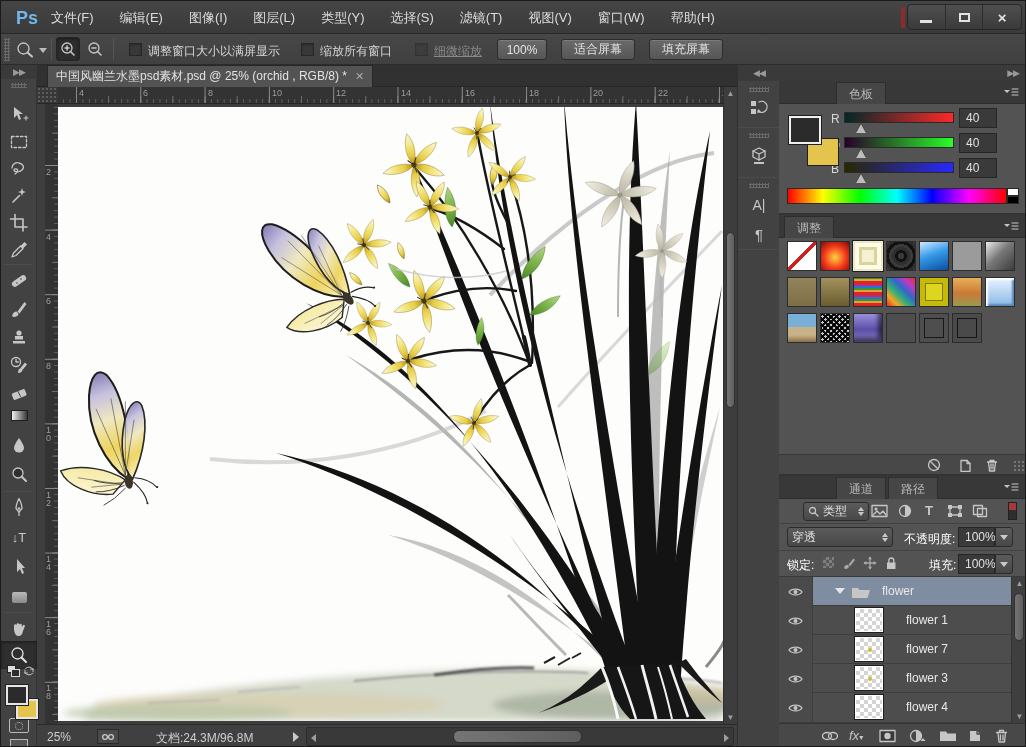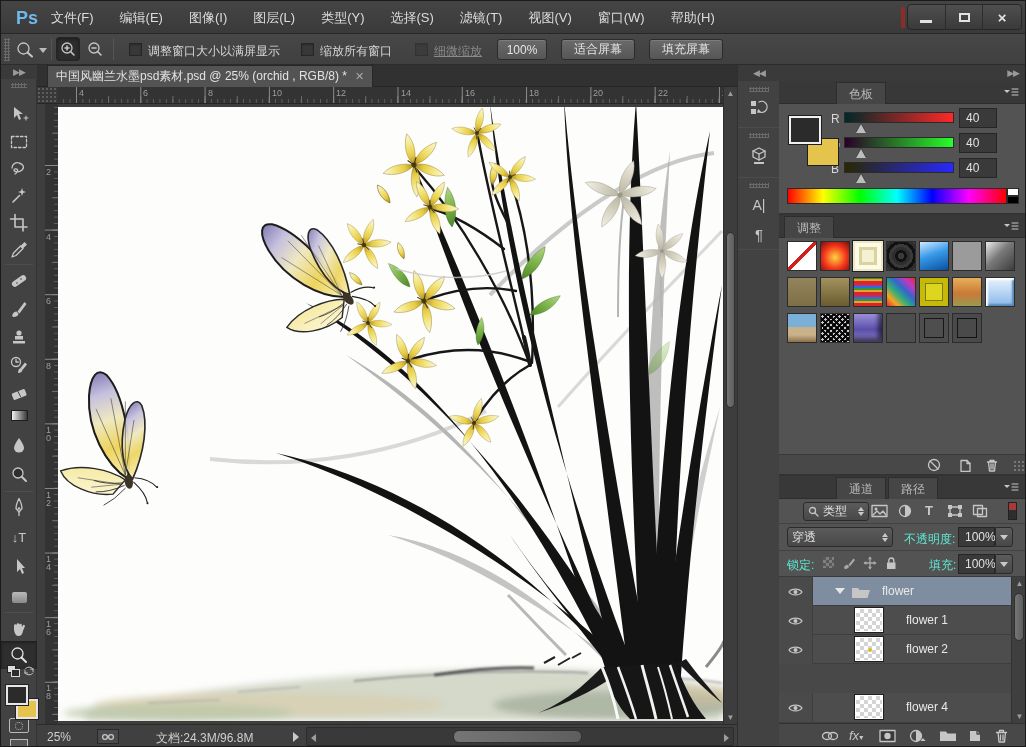--- a/index.html
+++ b/index.html
@@ -132,21 +132,21 @@
     background-image:radial-gradient(#777 1px,transparent 1.2px);background-size:4px 4px;}
   
   .combo{background:linear-gradient(#5b5b5b,#484848);border:1px solid #2b2b2b;border-radius:3px;
          display:flex;align-items:center;font-size:12px;color:#e0e0e0;padding:0 4px;gap:4px;}
   .updown{margin-left:auto;display:flex;flex-direction:column;gap:1px;align-items:center;}
   .updown i{width:0;height:0;border-left:3px solid transparent;border-right:3px solid transparent;display:block;}
   .updown .up{border-bottom:4px solid #c9c9c9;}
   .updown .dn{border-top:4px solid #c9c9c9;}
   .dropbtn{background:linear-gradient(#5b5b5b,#484848);border:1px solid #2b2b2b;border-radius:0 3px 3px 0;
            display:flex;align-items:center;justify-content:center;}
-  .plabel{font-size:12px;color:#5eead4;}
+  .plabel{font-size:12px;color:#ffffff;}
   .toggleswitch{width:9px;height:18px;border:1px solid #222;background:linear-gradient(#a63a3a 0 45%,#2e2e2e 45%);}
   .layerlist{width:248px;background:#484848;overflow:hidden;}
   .lrow{position:absolute;left:0;width:232px;height:29px;background:#4d4d4d;border-bottom:1px solid #3e3e3e;}
   .lrow.sel{background:#7e8ea0;}
   .eyecell{position:absolute;left:0;top:0;width:34px;height:29px;background:#4a4a4a;border-right:1px solid #3e3e3e;display:flex;align-items:center;justify-content:center;}
   .lname{position:absolute;top:7px;font-size:12px;color:#e8e8e8;}
   .thumb{position:absolute;left:76px;top:2px;width:28px;height:24px;border:1px solid #fff;outline:1px solid #1e1e1e;
     background-color:#fff;
     background-image:linear-gradient(45deg,#d4d4d4 25%,transparent 25%,transparent 75%,#d4d4d4 75%),
                      linear-gradient(45deg,#d4d4d4 25%,transparent 25%,transparent 75%,#d4d4d4 75%);
@@ -811,21 +811,33 @@
       <div class="lrow" style="top:58px;">
         <div class="eyecell">
           <svg class="icon" width="15" height="10">
               <path d="M1 5 C3.5 1.2 11.5 1.2 14 5 C11.5 8.8 3.5 8.8 1 5 Z"></path>
               <circle class="fillme" cx="7.5" cy="5" r="2"></circle>
             </svg>
           </div>
         <div class="thumb">
             <span class="ydot"></span>
           </div>
-        <span class="lname" style="left:127px;">flower 2</span>
+        <span class="lname" style="left:127px;">flower 7</span>
+      </div>
+      <div class="lrow" style="top:87px;">
+        <div class="eyecell">
+          <svg class="icon" width="15" height="10">
+              <path d="M1 5 C3.5 1.2 11.5 1.2 14 5 C11.5 8.8 3.5 8.8 1 5 Z"></path>
+              <circle class="fillme" cx="7.5" cy="5" r="2"></circle>
+            </svg>
+          </div>
+        <div class="thumb">
+            <span class="ydot"></span>
+          </div>
+        <span class="lname" style="left:127px;">flower 3</span>
       </div>
       <div class="lrow" style="top:116px;height:30px;">
         <div class="eyecell">
           <svg class="icon" width="15" height="10">
               <path d="M1 5 C3.5 1.2 11.5 1.2 14 5 C11.5 8.8 3.5 8.8 1 5 Z"></path>
               <circle class="fillme" cx="7.5" cy="5" r="2"></circle>
             </svg>
           </div>
         <div class="thumb"></div>
         <span class="lname" style="left:127px;">flower 4</span>

